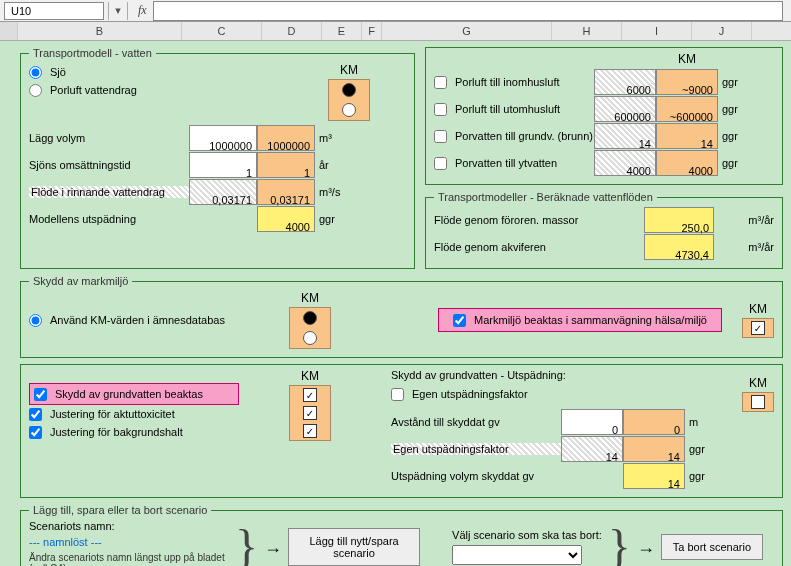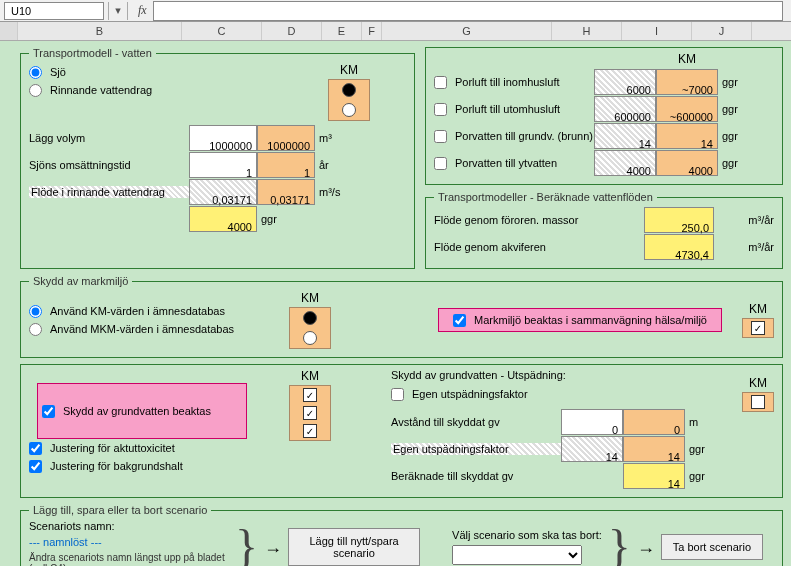--- a/index.html
+++ b/index.html
@@ -86,21 +86,21 @@
       <fieldset id="fs1" class="left-col">
         <legend>Transportmodell - vatten</legend>
         <div style="display:flex;">
           <div style="flex:1;">
             <div class="opt-row">
                 <input type="radio" checked="" style="">
                 <span>Sjö</span>
               </div>
             <div class="opt-row">
                 <input type="radio" style="">
-                <span>Rinnande vattendrag</span>
+                <span>Porluft vattendrag</span>
               </div>
           </div>
           <div>
             <div class="km-label">KM</div>
             <div class="km-box">
               <div class="dot sel"></div>
               <div class="dot"></div>
             </div>
           </div>
           <div style="width:36px;"></div>
@@ -114,40 +114,41 @@
           <div>Sjöns omsättningstid</div>
           <div class="vcell white">1</div>
           <div class="vcell peach">1</div>
           <div class="unit">år</div>
 
           <div class="hatch" style="padding:0 2px;">Flöde i rinnande vattendrag</div>
           <div class="vcell hatch">0,03171</div>
           <div class="vcell peach">0,03171</div>
           <div class="unit">m³/s</div>
 
+          <div>Modellens utspädning</div>
           <div></div>
           <div class="vcell yellow">4000</div>
           <div class="unit">ggr</div>
         </div>
       </fieldset>
 
       <div class="right-col">
         <fieldset id="fs2">
           <div class="tbl">
             <div></div>
               <div></div>
             <div class="km-label">KM</div>
             <div></div>
 
             <div class="opt-row">
                 <input type="checkbox" style="">
                 <span>Porluft till inomhusluft</span>
               </div>
             <div class="vcell hatch">6000</div>
-            <div class="vcell peach">~7000</div>
+            <div class="vcell peach">~9000</div>
             <div class="unit">ggr</div>
 
             <div class="opt-row">
                 <input type="checkbox" style="">
                 <span>Porluft till utomhusluft</span>
               </div>
             <div class="vcell hatch">600000</div>
             <div class="vcell peach">~600000</div>
             <div class="unit">ggr</div>
 
@@ -185,24 +186,20 @@
     </div>
 
     <fieldset id="fs4" class="fullw">
       <legend>Skydd av markmiljö</legend>
       <div style="display:flex;align-items:center;">
         <div style="width:260px;">
           <div class="opt-row">
               <input type="radio" checked="" style="">
               <span>Använd KM-värden i ämnesdatabas</span>
             </div>
-          <div class="opt-row">
-              <input type="radio" style="">
-              <span>Använd MKM-värden i ämnesdatabas</span>
-            </div>
         </div>
         <div>
           <div class="km-label">KM</div>
           <div class="km-box">
             <div class="dot sel"></div>
             <div class="dot"></div>
           </div>
         </div>
         <div style="flex:1;"></div>
         <div class="opt-row pink" style="padding:2px 14px;border:1px solid #c06;">
@@ -216,21 +213,21 @@
               <div class="chk on"></div>
             </div>
         </div>
       </div>
     </fieldset>
 
     <fieldset id="fs5" class="fullw">
       <div style="display:flex;">
         <div style="width:260px;">
           <div style="height:14px;"></div>
-          <div class="opt-row pink" style="padding:18px 4px;border:1px solid #c06;width:200px;margin-left:8px;">
+          <div class="opt-row pink" style="padding:1px 4px;border:1px solid #c06;width:200px;">
             <input type="checkbox" checked="" style="">
             <span>Skydd av grundvatten beaktas</span>
           </div>
           <div class="opt-row">
               <input type="checkbox" checked="" style="">
               <span>Justering för aktuttoxicitet</span>
             </div>
           <div class="opt-row">
               <input type="checkbox" checked="" style="">
               <span>Justering för bakgrundshalt</span>
@@ -262,21 +259,21 @@
             <div>Avstånd till skyddat gv</div>
             <div class="vcell white">0</div>
             <div class="vcell peach">0</div>
             <div class="unit">m</div>
 
             <div class="hatch" style="padding:0 2px;">Egen utspädningsfaktor</div>
             <div class="vcell hatch">14</div>
             <div class="vcell peach">14</div>
             <div class="unit">ggr</div>
 
-            <div>Beräknade till skyddat gv</div>
+            <div>Utspädning volym skyddat gv</div>
             <div></div>
             <div class="vcell yellow">14</div>
             <div class="unit">ggr</div>
           </div>
         </div>
       </div>
     </fieldset>
 
     <fieldset id="fs6" class="fullw">
       <legend>Lägg till, spara eller ta bort scenario</legend>

